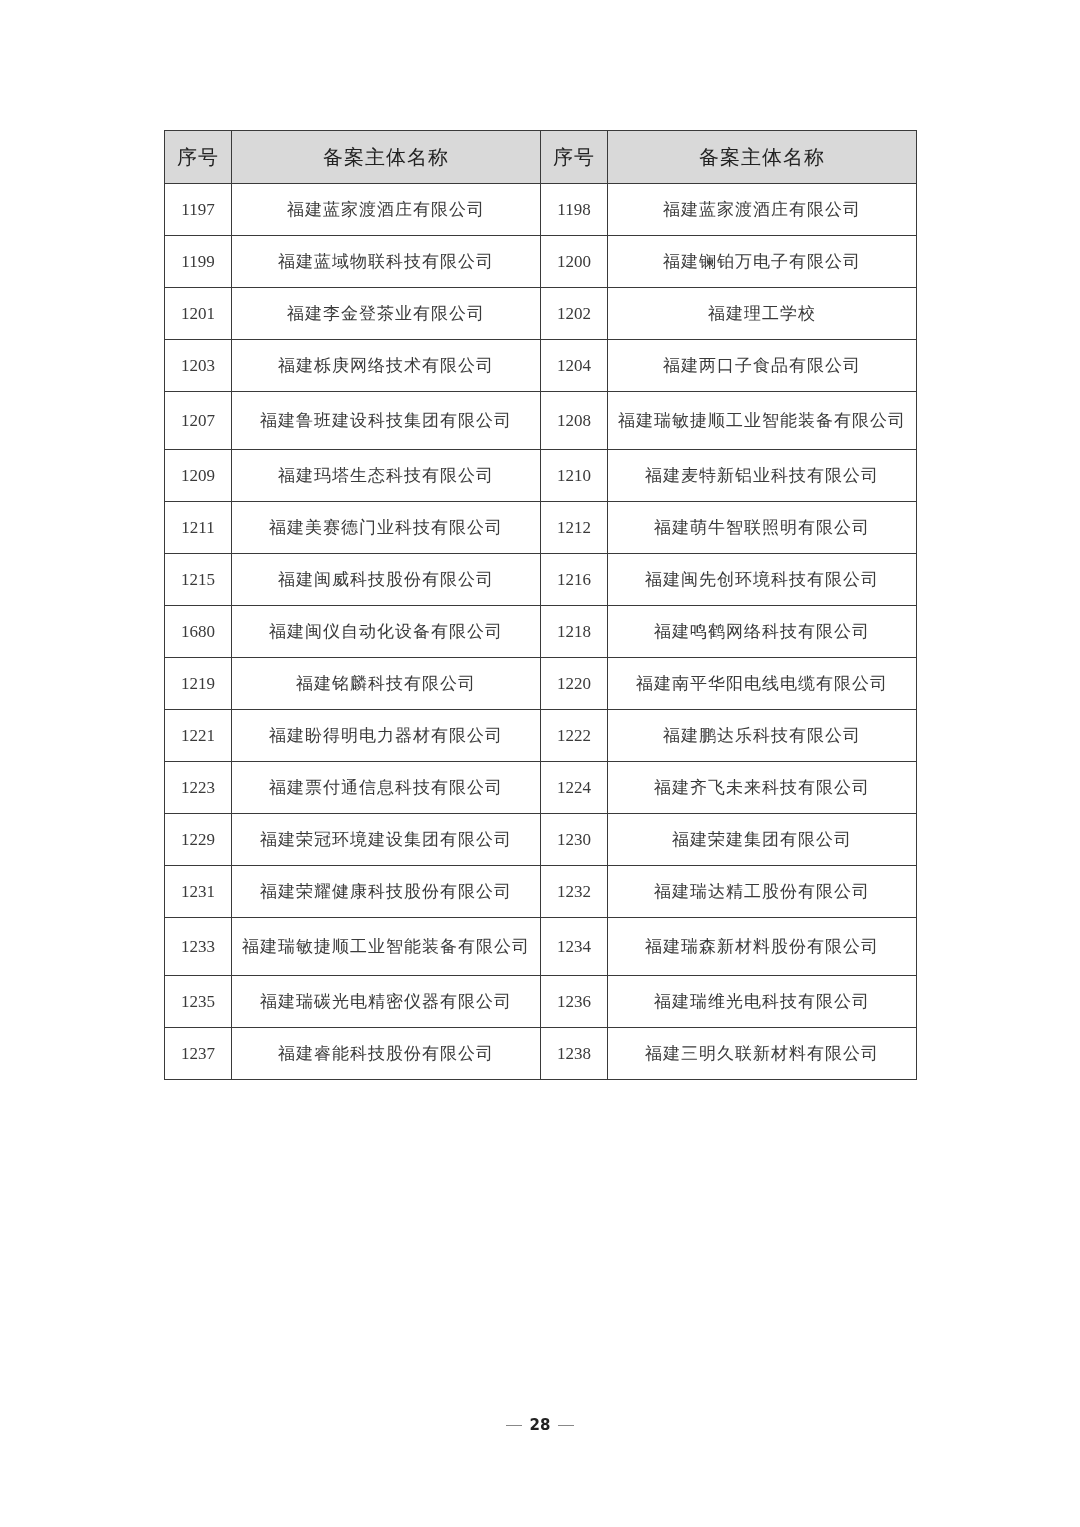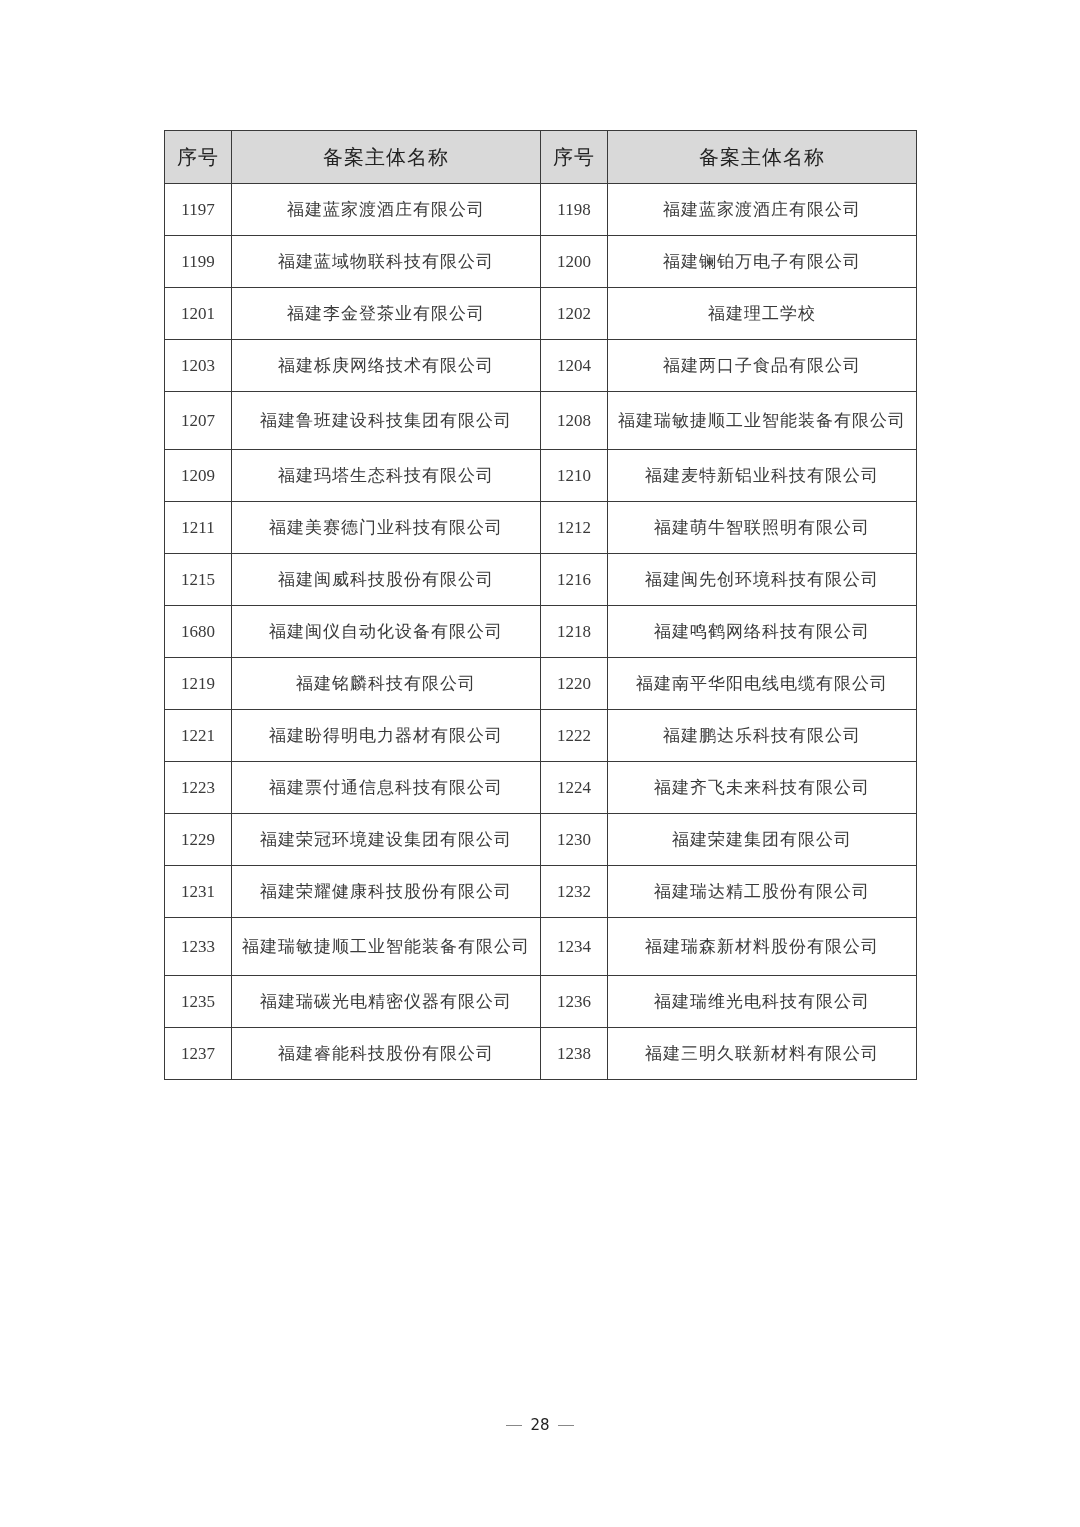--- a/index.html
+++ b/index.html
@@ -70,20 +70,21 @@
     col.c-name2 { width: 309px; }
     .page-number {
       position: absolute;
       left: 0;
       width: 1080px;
       top: 1416px;
       text-align: center;
       font-family: "DejaVu Sans", "Liberation Sans", sans-serif;
       font-size: 15px;
       color: #222222;
+      font-weight: bold;
     }
     .page-number .dash {
       display: inline-block;
       width: 16px;
       height: 1.5px;
       background: #888888;
       vertical-align: middle;
       margin: 0 8px;
     }
   </style>

